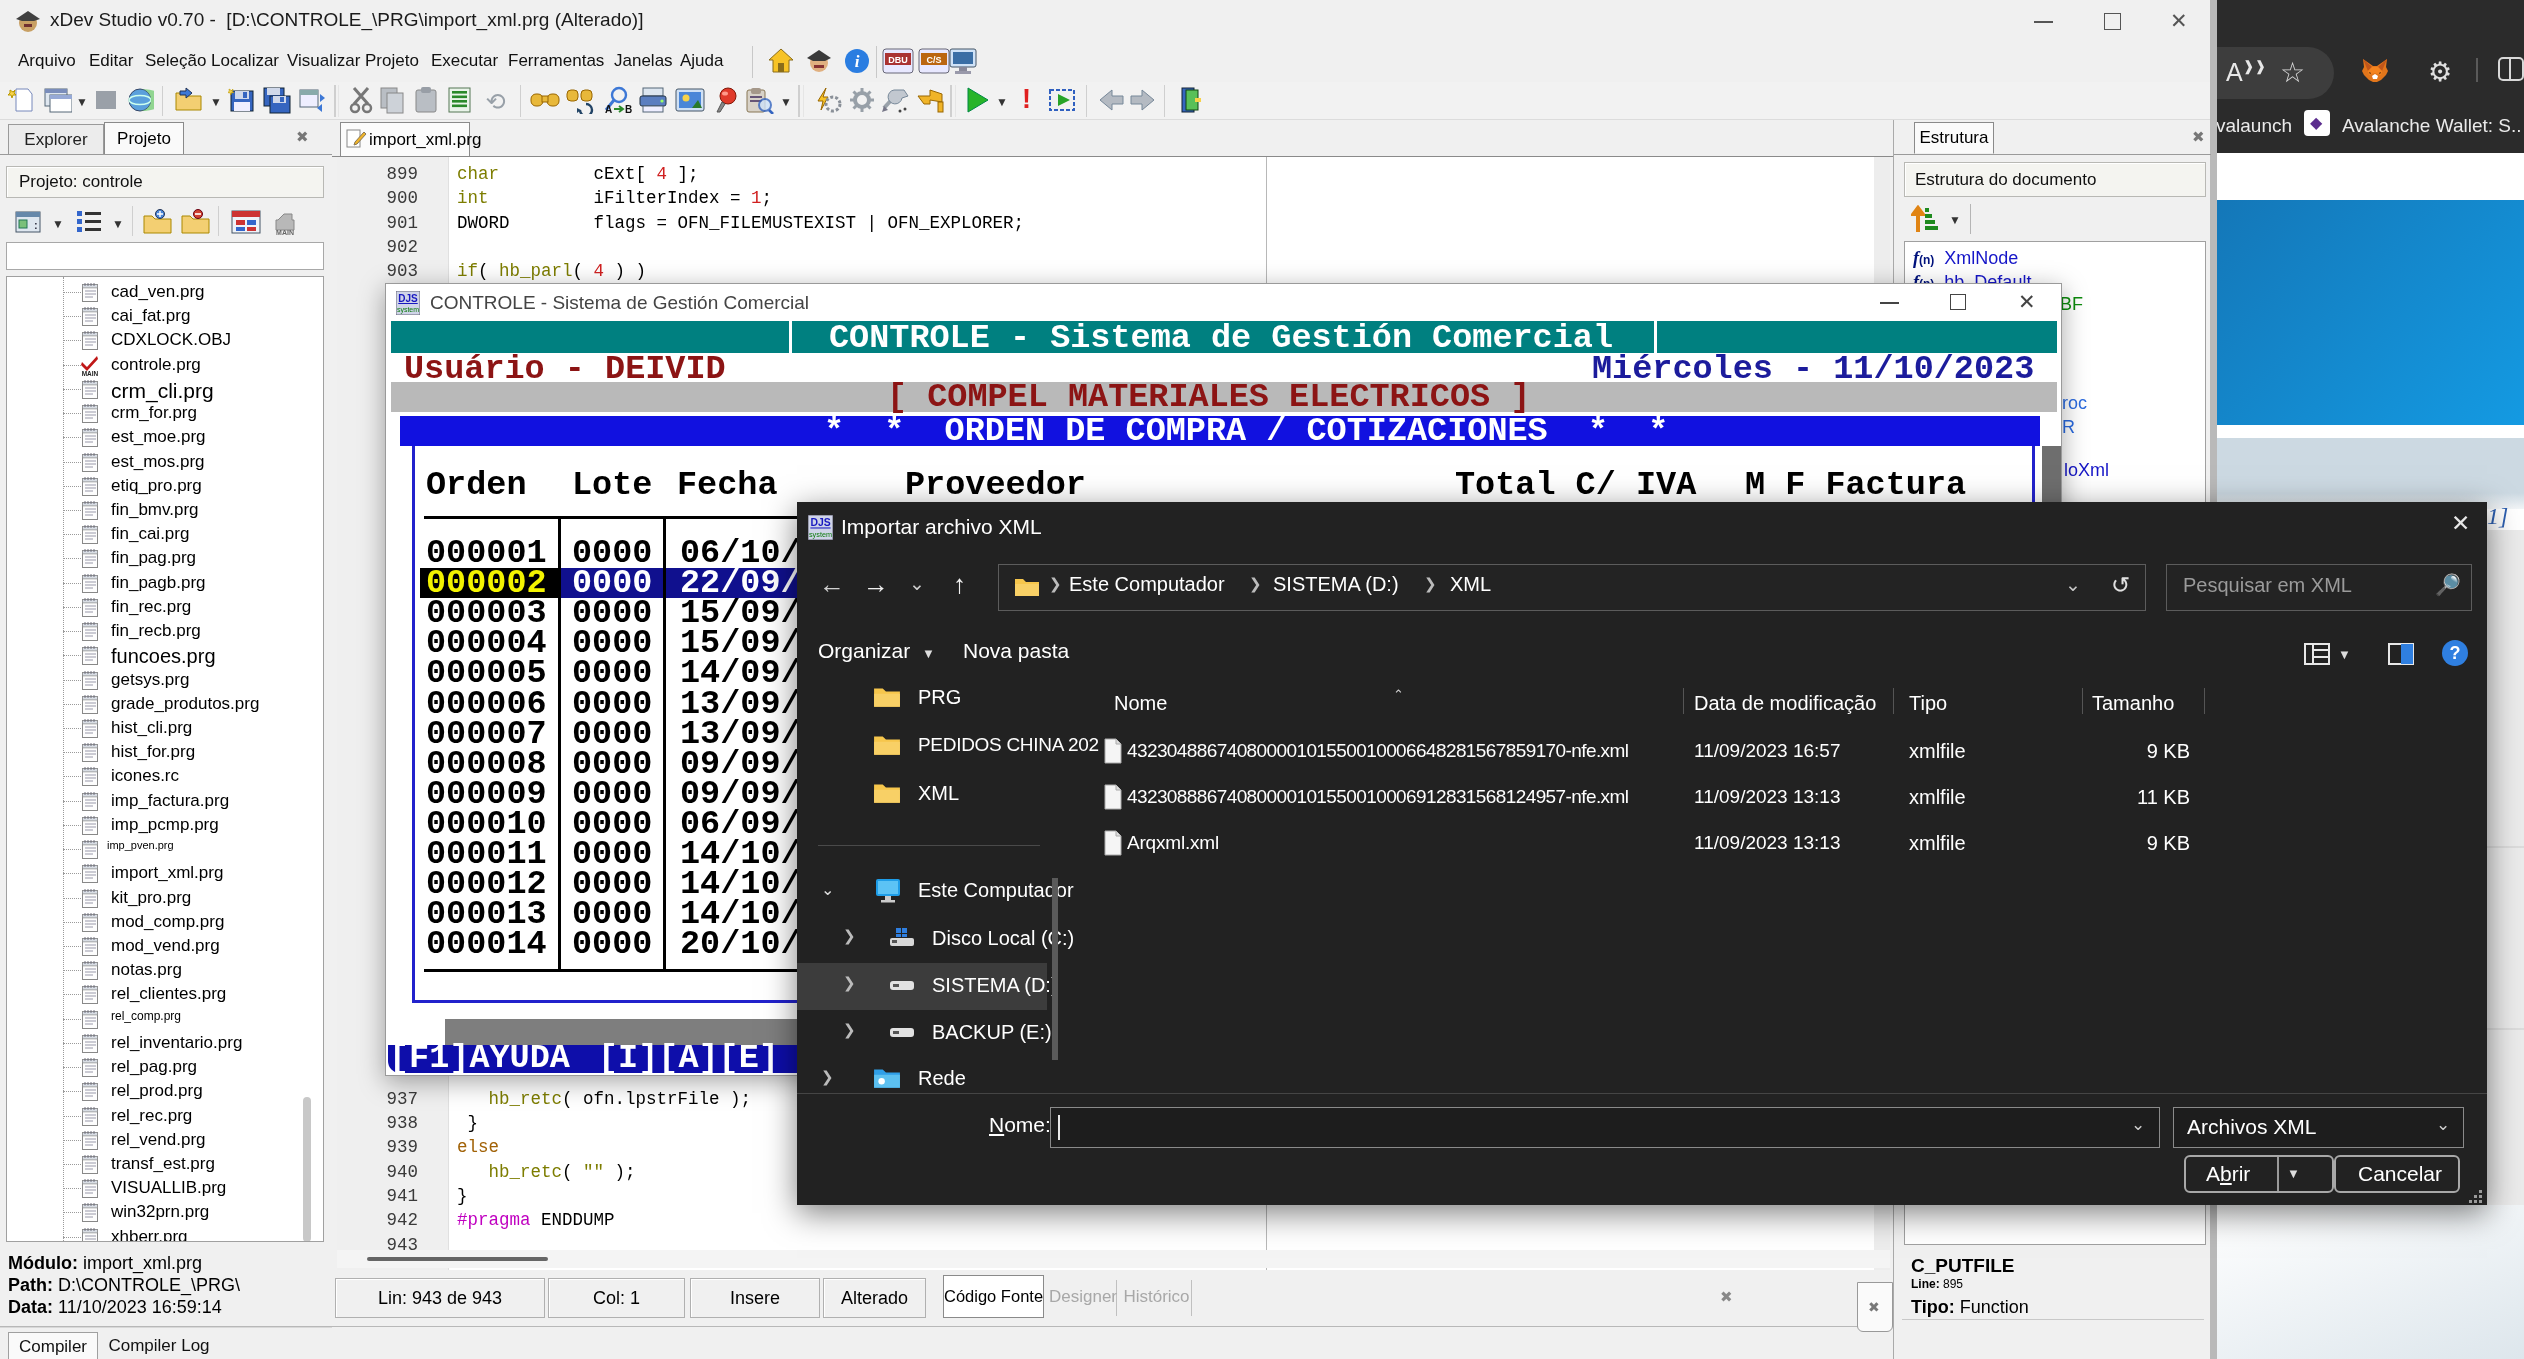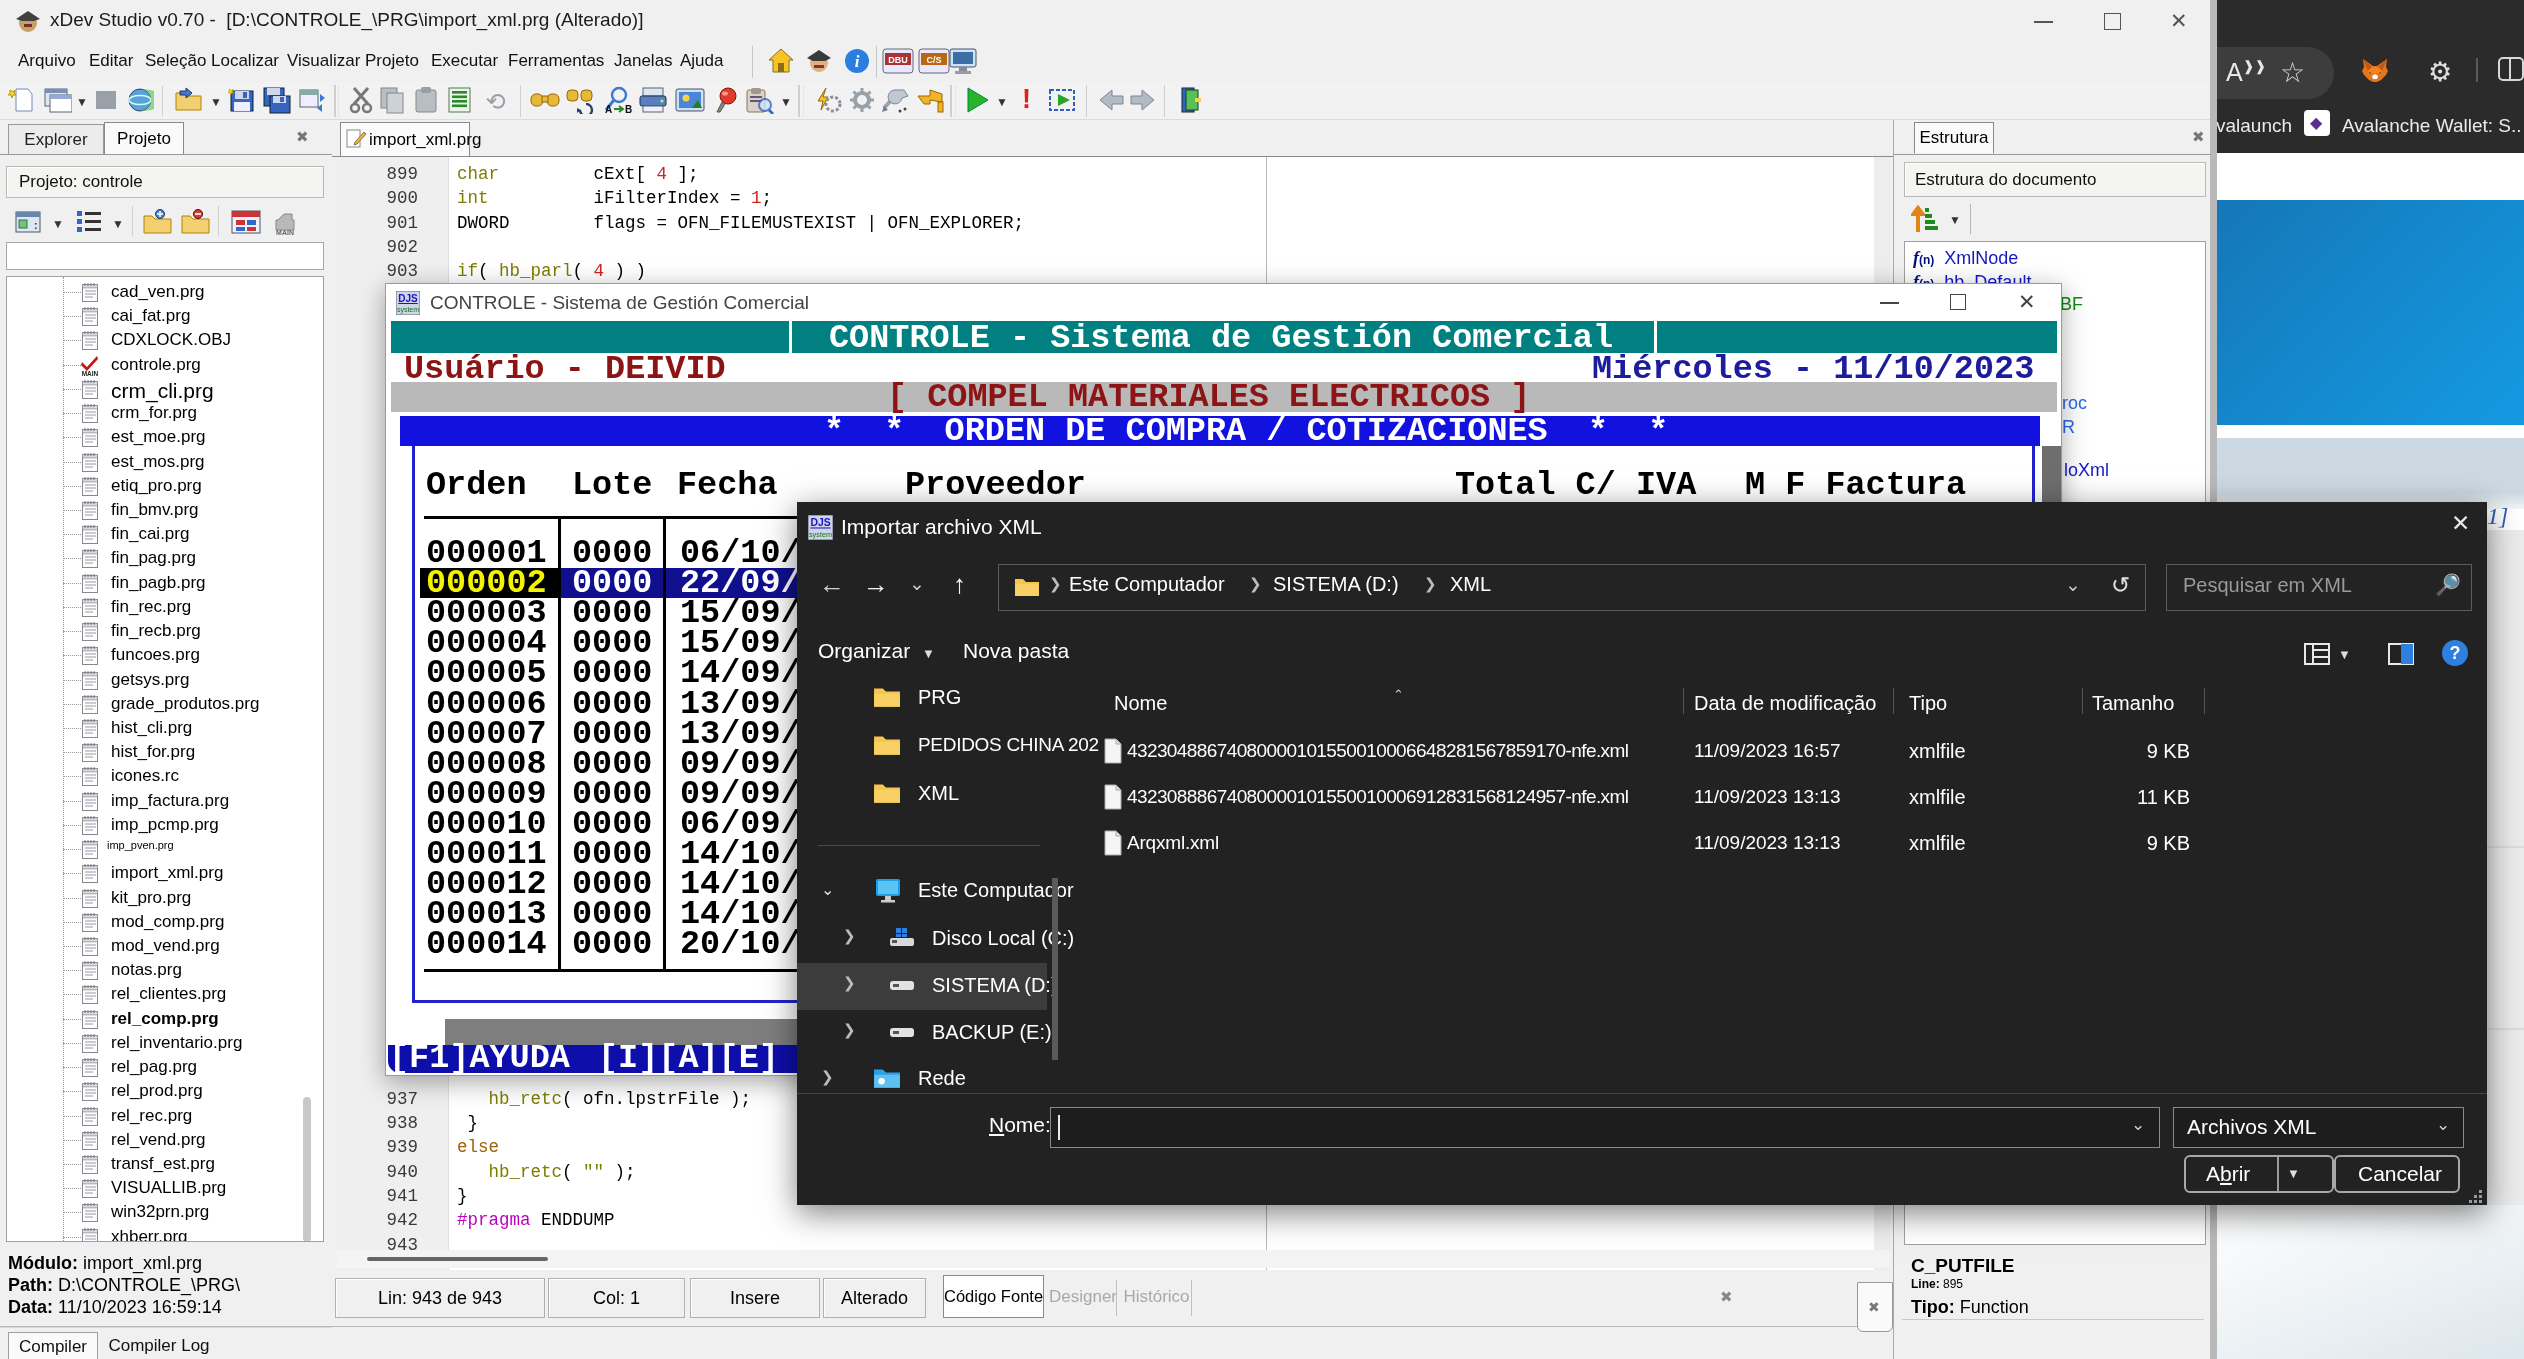--- a/index.html
+++ b/index.html
@@ -646,21 +646,21 @@
                   <path d="M4 15 h8"></path>
                 </g>
                 <g stroke="#667" stroke-width="0.9">
                   <path d="M4 1 v3"></path>
                   <path d="M7 1 v3"></path>
                   <path d="M10 1 v3"></path>
                   <path d="M13 1 v3"></path>
                 </g>
               </svg>
             </div>
-            <span style="position:absolute;left:104px;top:1px;font-size:17px;color:#000;">funcoes.prg</span>
+            <span style="position:absolute;left:104px;top:1px;font-size:20px;color:#000;">funcoes.prg</span>
           </div>
           <div style="position:absolute;left:0;top:391.5px;width:316px;height:24px;">
             <div style="position:absolute;left:56px;top:11px;width:18px;border-top:1px dotted #9a9a9a;"></div>
             <div style="position:absolute;left:74px;top:1px;width:22px;height:22px;">
               <svg width="19" height="21" viewBox="0 0 19 21" style="position:absolute;left:0;top:0;">
                 <rect x="1.5" y="2.5" width="15" height="17" fill="#fdfdfd" stroke="#888"></rect>
                 <rect x="1.5" y="2.5" width="15" height="3.4" fill="#d8dde4" stroke="#888" stroke-width="0.7"></rect>
                 <g stroke="#99a" stroke-width="1">
                   <path d="M4 9 h11"></path>
                   <path d="M4 12 h11"></path>
@@ -961,21 +961,21 @@
                   <path d="M4 15 h8"></path>
                 </g>
                 <g stroke="#667" stroke-width="0.9">
                   <path d="M4 1 v3"></path>
                   <path d="M7 1 v3"></path>
                   <path d="M10 1 v3"></path>
                   <path d="M13 1 v3"></path>
                 </g>
               </svg>
             </div>
-            <span style="position:absolute;left:104px;top:1px;font-size:17px;color:#000;font-weight:bold;">rel_comp.prg</span>
+            <span style="position:absolute;left:104px;top:1px;font-size:12px;color:#000;">rel_comp.prg</span>
           </div>
           <div style="position:absolute;left:0;top:754.8px;width:316px;height:24px;">
             <div style="position:absolute;left:56px;top:11px;width:18px;border-top:1px dotted #9a9a9a;"></div>
             <div style="position:absolute;left:74px;top:1px;width:22px;height:22px;">
               <svg width="19" height="21" viewBox="0 0 19 21" style="position:absolute;left:0;top:0;">
                 <rect x="1.5" y="2.5" width="15" height="17" fill="#fdfdfd" stroke="#888"></rect>
                 <rect x="1.5" y="2.5" width="15" height="3.4" fill="#d8dde4" stroke="#888" stroke-width="0.7"></rect>
                 <g stroke="#99a" stroke-width="1">
                   <path d="M4 9 h11"></path>
                   <path d="M4 12 h11"></path>

